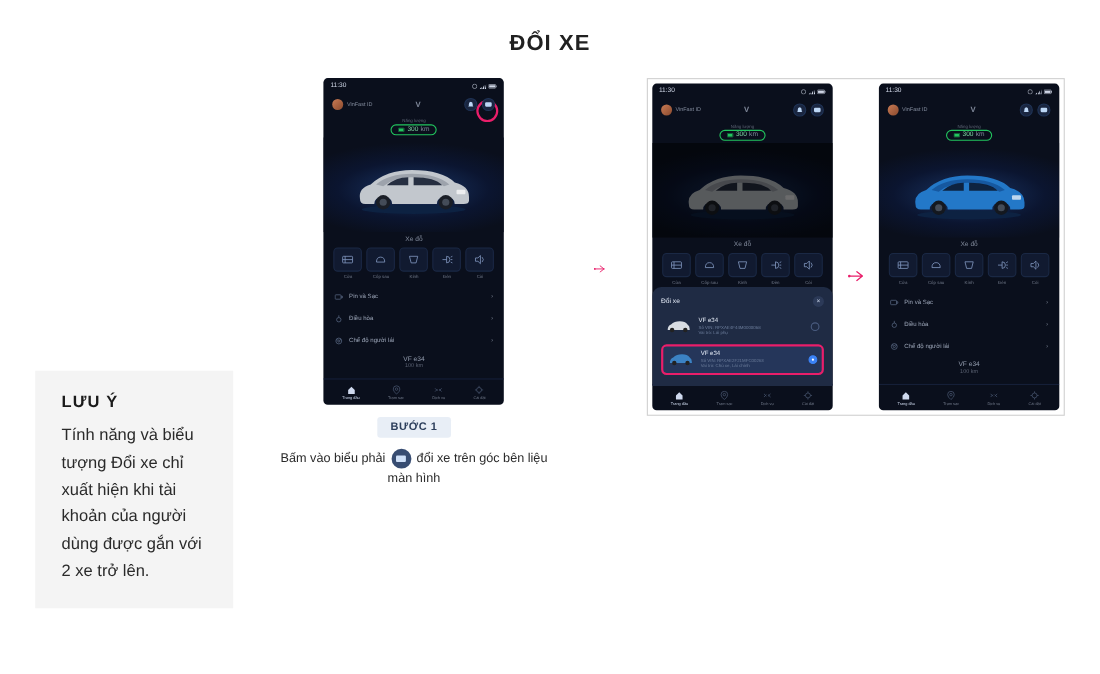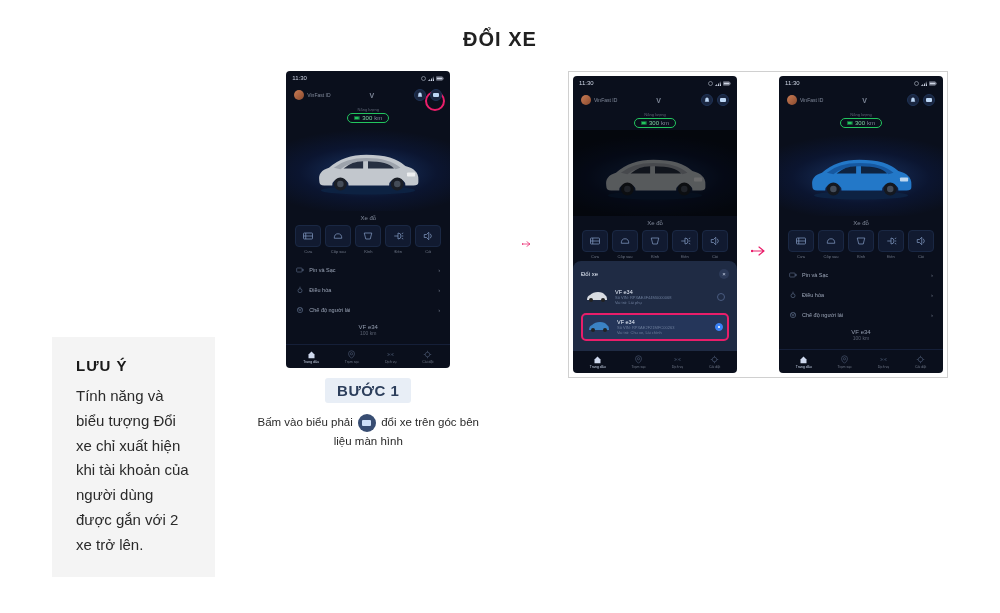--- a/index.html
+++ b/index.html
@@ -1,20 +1,20 @@
 <!DOCTYPE html>
 <html><head>
 <meta charset="utf-8">
 <style>
 * { margin: 0; padding: 0; box-sizing: border-box; }
 body { font-family: -apple-system, BlinkMacSystemFont, "Segoe UI", sans-serif; background: #fff; width: 1000px; height: 613px; position: relative; overflow: hidden; }
 
 .page-title { text-align: center; font-size: 20px; font-weight: 700; color: #212121; letter-spacing: 1px; padding: 28px 0 20px; }
 
-.content-row { display: flex; align-items: flex-start; padding: 0 52px; gap: 38px; }
+.content-row { display: flex; align-items: flex-start; padding: 0 32px; gap: 38px; }
 
 .note-box { background: #f4f4f4; padding: 20px 24px; width: 238px; margin-top: 266px; }
 .note-title { font-weight: 700; font-size: 15px; color: #1a1a1a; letter-spacing: 1px; margin-bottom: 10px; }
 .note-text { font-size: 15px; line-height: 1.65; color: #2a2a2a; }
 
 .arrow { color: #e91e6a; margin-top: 170px; width: 14px; display: flex; align-items: center; }
 .arrow svg { width: 100%; }
 
 .phone { width: 164px; background: #0a0f1c; border-radius: 4px; overflow: hidden; position: relative; color: #c9d4e8; font-size: 6px; }
 .phone-group-box { border: 1px solid #d0d0d0; padding: 4px; display: flex; gap: 14px; align-items: flex-start; position: relative; }
@@ -74,21 +74,21 @@
 .car-thumb { width: 24px; height: 14px; border-radius: 2px; display: flex; align-items: center; justify-content: center; }
 .car-info { flex: 1; }
 .car-info .n { font-size: 5.5px; color: #e9f0fb; }
 .car-info .v { font-size: 4px; color: #6b7c9a; }
 .car-info .r { font-size: 4px; color: #6b7c9a; }
 .radio { width: 8px; height: 8px; border-radius: 50%; border: 1px solid #4a5c80; }
 .radio.checked { background: #3b82f6; border-color: #3b82f6; position: relative; }
 .radio.checked::after { content: ""; position: absolute; inset: 2px; background: #fff; border-radius: 50%; }
 
 .step-block { text-align: center; margin-top: 10px; }
-.step-badge { display: inline-block; background: #e8eef6; color: #2c3e5b; font-size: 15px; font-weight: 600; padding: 4px 12px; border-radius: 3px; letter-spacing: 0.5px; }
+.step-badge { display: inline-block; background: #e8eef6; color: #2c3e5b; font-size: 10px; font-weight: 600; padding: 4px 12px; border-radius: 3px; letter-spacing: 0.5px; }
 .step-text { font-size: 11.5px; color: #2a2a2a; line-height: 1.6; margin-top: 10px; max-width: 290px; display: inline-block; }
 .step-container { display: flex; flex-direction: column; align-items: center; }
 
 .inline-swap-icon { display: inline-flex; width: 18px; height: 18px; border-radius: 50%; background: #384d72; vertical-align: middle; align-items: center; justify-content: center; margin: 0 2px; }
 .inline-swap-icon::after { content: ""; width: 9px; height: 6px; background: #cfe0f8; border-radius: 1px; }
 
 .step2-container { flex-direction: column; align-items: center; }
 .step2-container .phone-group-box { margin-bottom: 0; }
 </style>
 </head>

